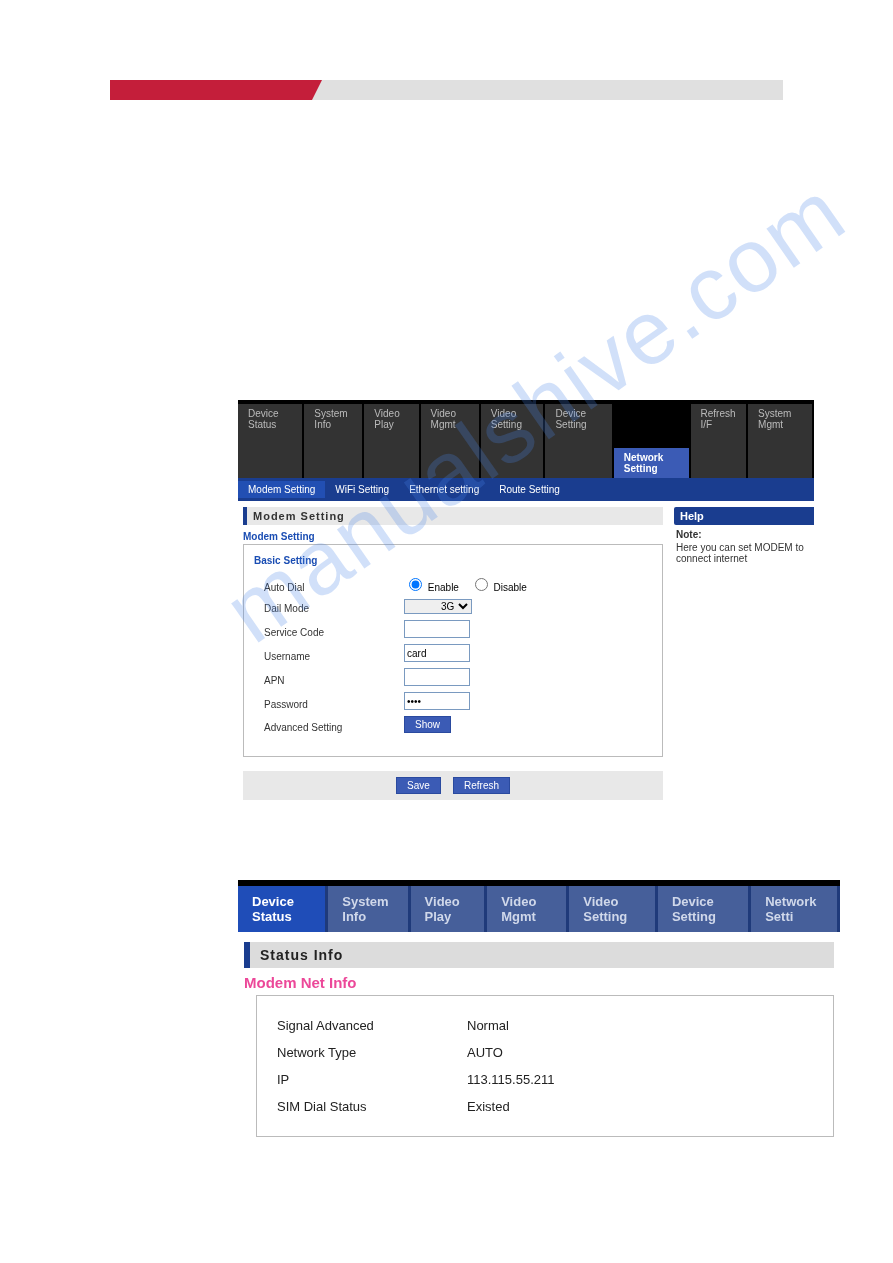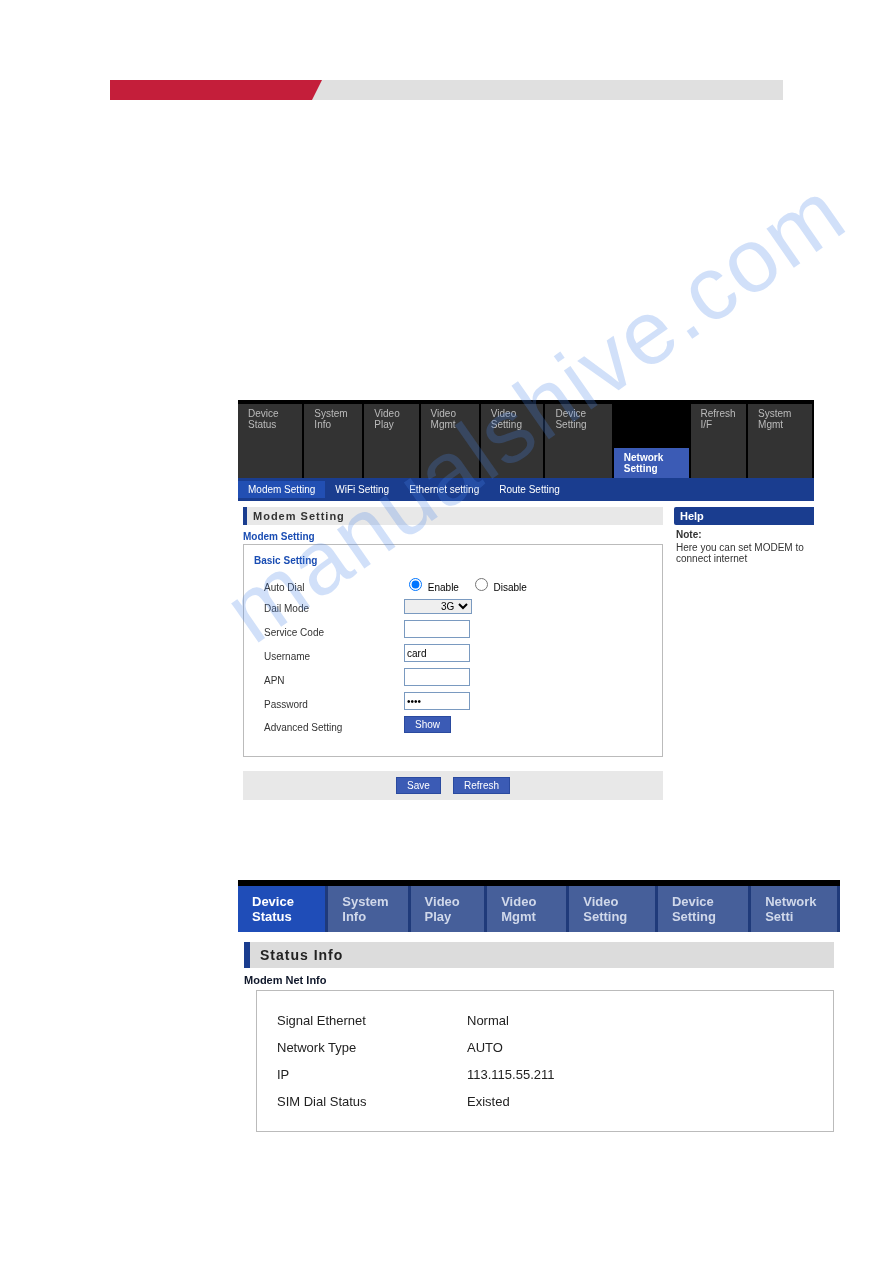--- a/index.html
+++ b/index.html
@@ -181,23 +181,23 @@
     background: #dcdcdc;
     border-left: 6px solid #1a3d8f;
     padding: 5px 10px;
     font-weight: bold;
     font-size: 14px;
     margin: 10px 6px 6px 6px;
     color: #222;
     letter-spacing: 1px;
   }
   .status-section-label {
-    color: #0f172a;
-    font-weight: bold;
-    font-size: 11px;
+    color: #ec4899;
+    font-weight: bold;
+    font-size: 15px;
     margin: 4px 0 4px 6px;
   }
   .status-box {
     border: 1px solid #bbb;
     margin: 0 6px 10px 18px;
     padding: 16px 20px;
   }
   .status-row {
     display: flex;
     padding: 6px 0;
@@ -321,21 +321,21 @@
     <div class="tab2">Video Play</div>
     <div class="tab2">Video Mgmt</div>
     <div class="tab2">Video Setting</div>
     <div class="tab2">Device Setting</div>
     <div class="tab2">Network Setti</div>
   </div>
   <div class="status-title-bar">Status Info</div>
   <div class="status-section-label">Modem Net Info</div>
   <div class="status-box">
     <div class="status-row">
-      <div class="status-label">Signal Ethernet</div>
+      <div class="status-label">Signal Advanced</div>
       <div>Normal</div>
     </div>
     <div class="status-row">
       <div class="status-label">Network Type</div>
       <div>AUTO</div>
     </div>
     <div class="status-row">
       <div class="status-label">IP</div>
       <div>113.115.55.211</div>
     </div>

